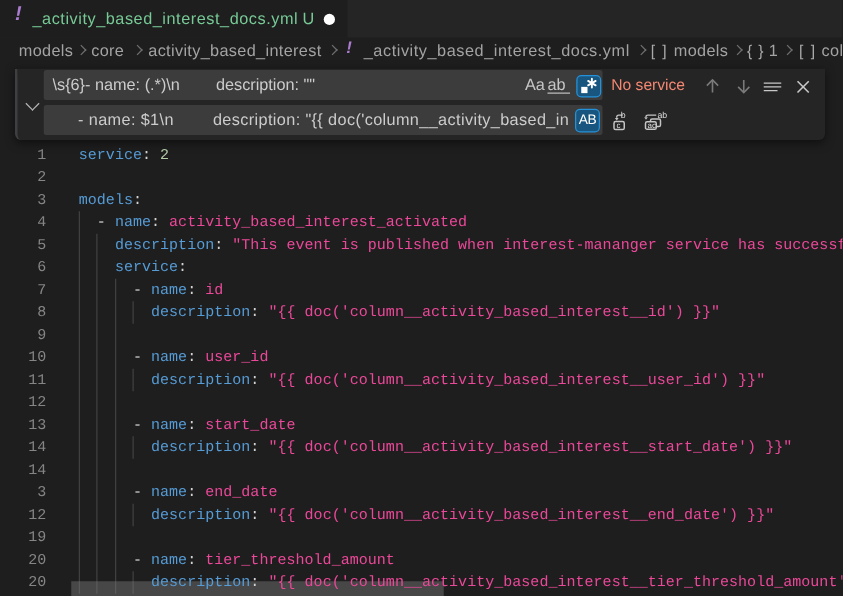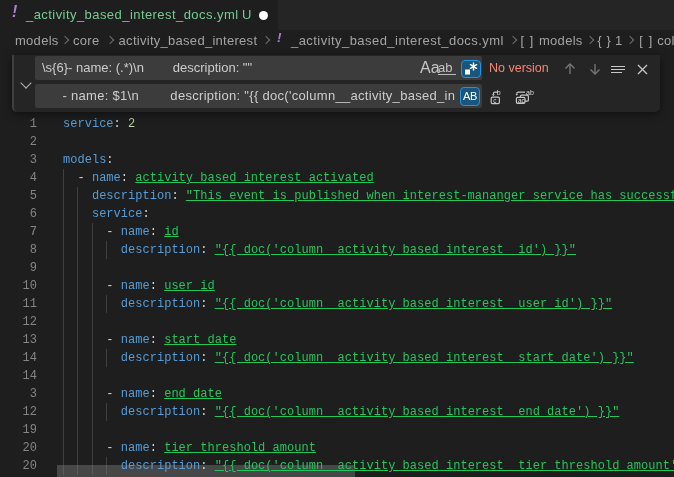--- a/index.html
+++ b/index.html
@@ -16,21 +16,21 @@
 
 .bc { top:30px; height:22px; line-height:22px; font-size:13px; letter-spacing:0.28px; color:#a3a3a3; white-space:nowrap; }
 .bchev { top:37px; width:6px; height:6px; border-top:1.2px solid #6f6f6f; border-right:1.2px solid #6f6f6f; transform:rotate(45deg); }
 .bcicon { top:30px; height:21px; line-height:21px; font:italic bold 13.5px "Liberation Sans"; color:#ab7cd1; }
 .bcsym { top:30px; height:22px; line-height:22px; font-size:12.5px; color:#aaaaaa; letter-spacing:1.2px; }
 
 #gutter { left:0; top:115px; width:37px; text-align:right; font-family:"Liberation Mono",monospace; font-size:12px; line-height:18px; color:#858585; }
 #code { left:63px; top:115px; font-family:"Liberation Mono",monospace; font-size:12px; line-height:18px; color:#d4d4d4; letter-spacing:0.024px; }
 #code > div { white-space:pre; height:18px; }
 .k { color:#569cd6; }
-.s { color:#22c55e;text-decoration:underline; }
+.s { color:#ec4899; }
 .n { color:#b5cea8; }
 .guide { background:#404040; width:1px; }
 #hscroll { left:57px; top:464.5px; width:298px; height:12.5px; background:rgba(121,121,121,0.45); }
 
 #widget { left:12px; top:55px; width:648px; height:57px; background:#252526; border-left:2px solid #3f3f41; border-radius:0 0 5px 5px; box-shadow:0 2px 8px rgba(0,0,0,0.5); }
 #widget .inp { background:#3c3c3c; border-radius:2px; }
 .itxt { height:24px; line-height:24px; font-size:13px; color:#cccccc; white-space:pre; overflow:hidden; }
 .optbtn { background:#19567f; border:1.5px solid #2491d8; border-radius:4px; }
 .icn { color:#c5c5c5; }
 </style>
@@ -116,34 +116,34 @@
 <div>        <span class="k">description</span>: <span class="s">"{{ doc('column__activity_based_interest__end_date') }}"</span></div>
 <div>&nbsp;</div>
 <div>      - <span class="k">name</span>: <span class="s">tier_threshold_amount</span></div>
 <div>        <span class="k">description</span>: <span class="s">"{{ doc('column__activity_based_interest__tier_threshold_amount') }}"</span></div>
 </div>
 
 <div class="abs" id="widget">
   <div class="abs" style="left:7.5px; top:23.5px; width:8px; height:8px; border-right:1.5px solid #b4b4b4; border-bottom:1.5px solid #b4b4b4; transform:rotate(45deg);"></div>
   <div class="abs inp" style="left:21px; top:1px; width:447px; height:24px;"></div>
   <div class="abs itxt" style="left:28px; top:1px; width:370px;">\s{6}- name: (.*)\n        description: ""</div>
-  <div class="abs icn" style="left:406px; top:1px; height:24px; line-height:24px; font-size:16px;">Aa</div>
+  <div class="abs icn" style="left:406px; top:1px; height:24px; line-height:24px; font-size:13px;">Aa</div>
   <div class="abs icn" style="left:424px; top:1px; height:24px; line-height:24px; font-size:13px;">ab</div>
   <div class="abs" style="left:424px; top:19px; width:17.5px; height:1.2px; background:#bcbcbc;"></div>
   <div class="abs optbtn" style="left:446.5px; top:5px; width:20px; height:18px;">
     <svg width="17" height="15" viewBox="0 0 17 15" style="position:absolute;left:0;top:0;">
       <rect x="3" y="8.5" width="5" height="5" fill="#ffffff"></rect>
       <g stroke="#ffffff" stroke-width="1.5" stroke-linecap="round">
         <line x1="11.5" y1="2" x2="11.5" y2="9"></line>
         <line x1="8.5" y1="3.7" x2="14.5" y2="7.3"></line>
         <line x1="14.5" y1="3.7" x2="8.5" y2="7.3"></line>
       </g>
     </svg>
   </div>
-  <div class="abs" style="left:475px; top:0; height:26px; line-height:26px; font-size:12.5px; color:#f48771;">No version</div>
+  <div class="abs" style="left:475px; top:0; height:26px; line-height:26px; font-size:12.5px; color:#f48771;">No service</div>
   <svg class="abs" style="left:547.5px; top:6px;" width="16" height="16" viewBox="0 0 16 16">
     <g stroke="#7a7a7a" stroke-width="1.3" fill="none">
       <line x1="8" y1="3" x2="8" y2="13"></line>
         <polyline points="3.5,7.5 8,3 12.5,7.5"></polyline>
     </g>
   </svg>
   <svg class="abs" style="left:572.5px; top:6px;" width="16" height="16" viewBox="0 0 16 16">
     <g stroke="#7a7a7a" stroke-width="1.3" fill="none">
       <line x1="8" y1="3" x2="8" y2="13"></line>
         <polyline points="3.5,8.5 8,13 12.5,8.5"></polyline>

